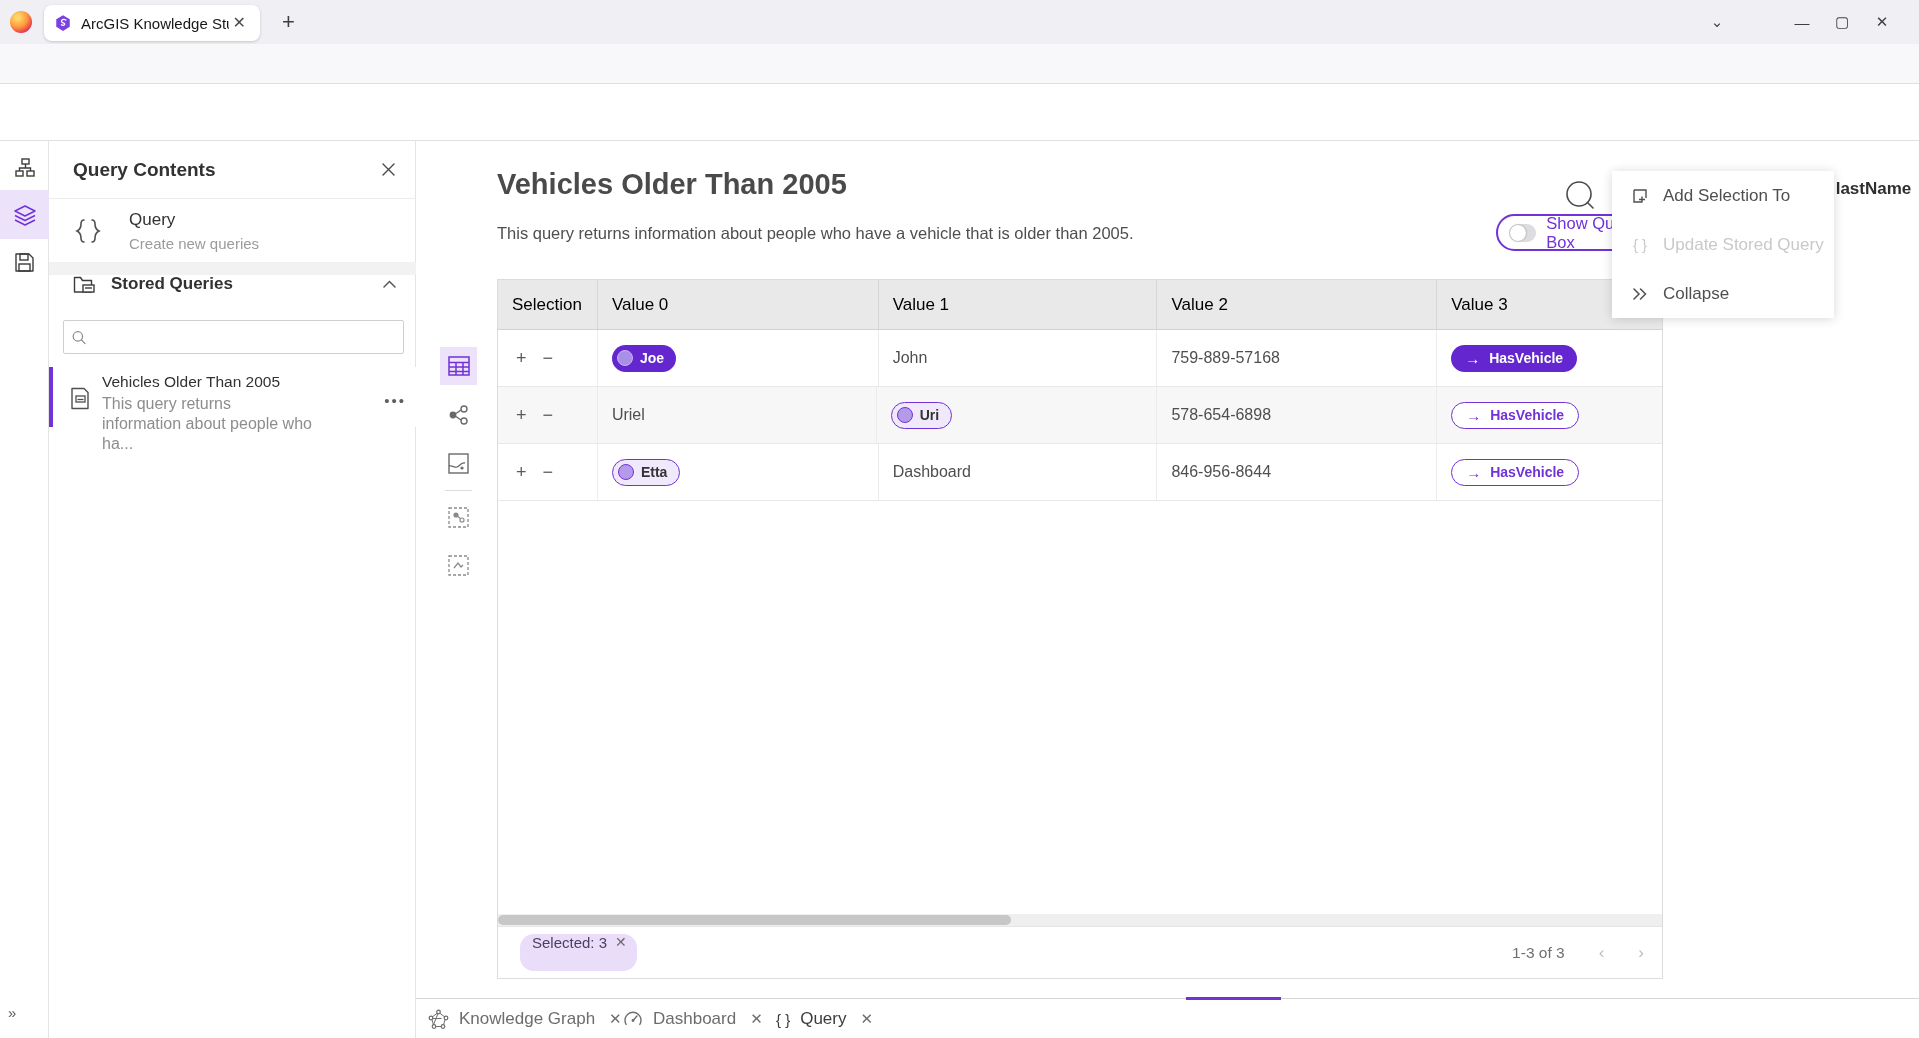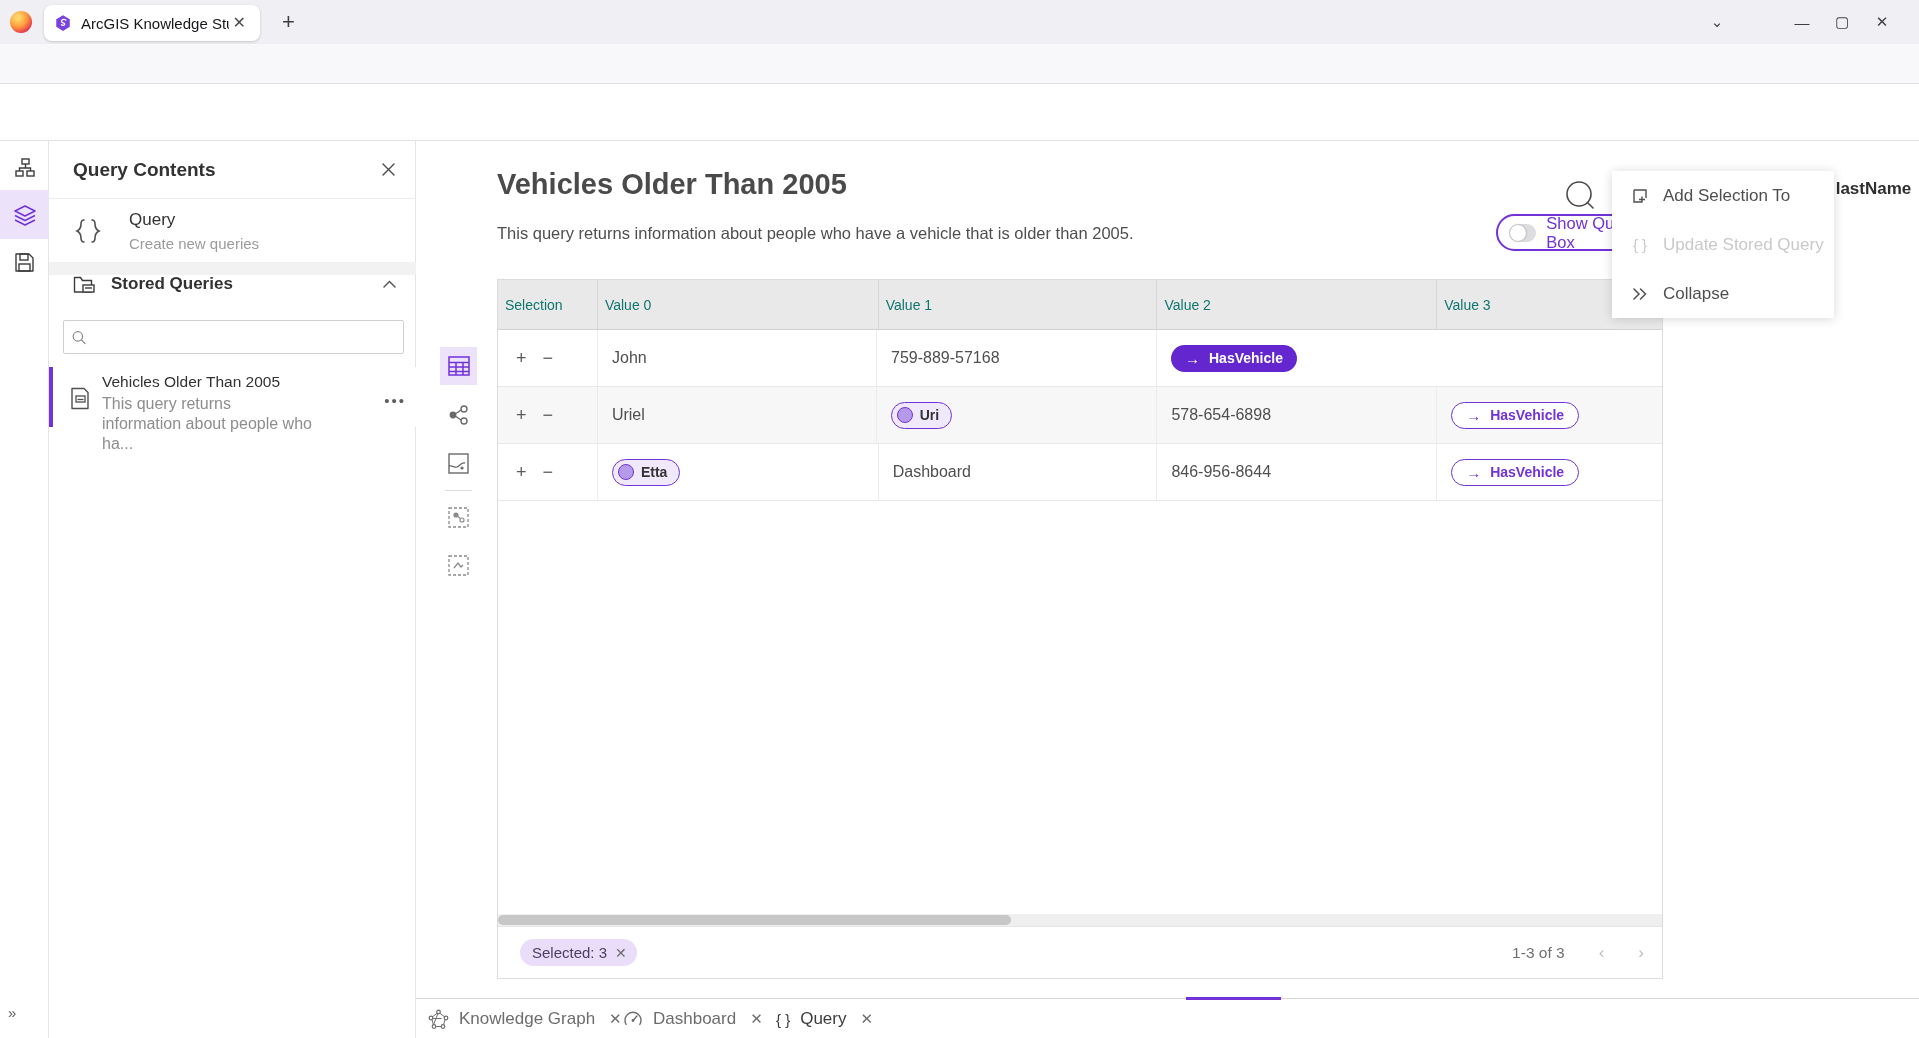--- a/index.html
+++ b/index.html
@@ -79,21 +79,21 @@
   .toggle-pill { left:1496px; top:214px; width:166px; height:37px; border:2px solid var(--accent);
     border-radius:19px; display:flex; align-items:center; padding:0 14px 0 11px; background:#fff; }
   .tg-track { width:34px; height:18px; border-radius:9px; background:#dcdce1; position:relative; margin-right:10px; }
   .tg-knob { position:absolute; left:1px; top:1px; width:16px; height:16px; border-radius:50%; background:#fff;
     box-shadow:0 0 2px rgba(0,0,0,.4); }
   .tg-label { font-size:16.5px; color:var(--accent); }
 
   
   .tbl { left:497px; top:279px; width:1166px; height:700px; border:1px solid #dcdcdc; background:#fff; }
   .thead { display:flex; height:50px; background:var(--header-bg); border-bottom:1px solid #d2d2d2; }
-  .th { font-size:14px; color:#0f766e; display:flex; align-items:center; padding-left:7px;
+  .th { font-size:17px; color:#000000; display:flex; align-items:center; padding-left:14px;
     border-right:1px solid #d6d6d6; }
   .th:last-child { border-right:none; }
   .trow { display:flex; height:57px; border-bottom:1px solid #e8e8e8; background:#fff; }
   .trow.alt { background:#f7f7f7; }
   .td { display:flex; align-items:center; padding-left:14px; border-right:1px solid #ececec;
     font-size:16px; color:#4f4f4f; }
   .td:last-child { border-right:none; }
   .c0 { width:100px; } .c1 { width:281px; } .c2 { width:279px; } .c3 { width:280px; } .c4 { width:225px; }
   .pm { display:flex; gap:16px; padding-left:18px; color:#5a5a5a; font-size:18px; }
   .pm span { cursor:pointer; }
@@ -107,21 +107,21 @@
   .rel { display:inline-flex; align-items:center; height:27px; border-radius:14px; padding:0 14px;
     font-size:14px; font-weight:700; }
   .rel .arr { margin-right:9px; font-weight:400; font-size:15px; }
   .rel.solid { background:var(--pill-solid); color:#fff; }
   .rel.line { background:#fff; border:1.5px solid var(--accent); color:var(--accent); }
 
   .hscroll-track { position:absolute; left:0; top:634px; width:1164px; height:12px; background:#efefef; }
   .hscroll-thumb { position:absolute; left:0; top:1px; width:513px; height:10px; background:#c7c7c7; border-radius:5px; }
   .tbl-footer { position:absolute; left:0; top:646px; width:1164px; height:52px; border-top:1px solid #e6e6e6;
     display:flex; align-items:center; padding:0 18px 0 22px; background:#fff; }
-  .chip { display:inline-flex; align-items:center; height:27px; border-radius:14px; background:var(--chip-bg);
+  .chip { display:inline-flex; align-items:flex-start; height:37px; border-radius:14px; background:var(--chip-bg);
     padding:0 10px 0 12px; font-size:15px; color:#4a3f63; }
   .chip .x { margin-left:8px; color:#6b6b6b; font-size:14px; }
   .range { margin-left:auto; font-size:15.5px; color:#6f6f6f; }
   .pgch { color:#bdbdbd; font-size:17px; margin-left:34px; }
 
   
   .menu { left:1612px; top:171px; width:222px; height:147px; background:#fff;
     box-shadow:0 1px 10px rgba(0,0,0,.16); }
   .menu-item { height:49px; display:flex; align-items:center; padding-left:18px; font-size:17px; color:#4f4f4f; }
   .menu-item .mi { width:20px; margin-right:13px; display:flex; justify-content:center; }
@@ -354,20 +354,26 @@
       <div class="th c2">Value 1</div>
       <div class="th c3">Value 2</div>
       <div class="th c4">Value 3</div>
     </div>
 
     <div class="trow">
       <div class="td c0 pm">
         <span>+</span>
         <span>−</span>
       </div>
+      <div class="td c1">
+          <span class="pill solid">
+            <span class="dot"></span>
+            <span>Joe</span>
+          </span>
+        </div>
       <div class="td c2">John</div>
       <div class="td c3">759-889-57168</div>
       <div class="td c4">
           <span class="rel solid">
             <span class="arr">→</span>
             <span>HasVehicle</span>
           </span>
         </div>
     </div>
 

